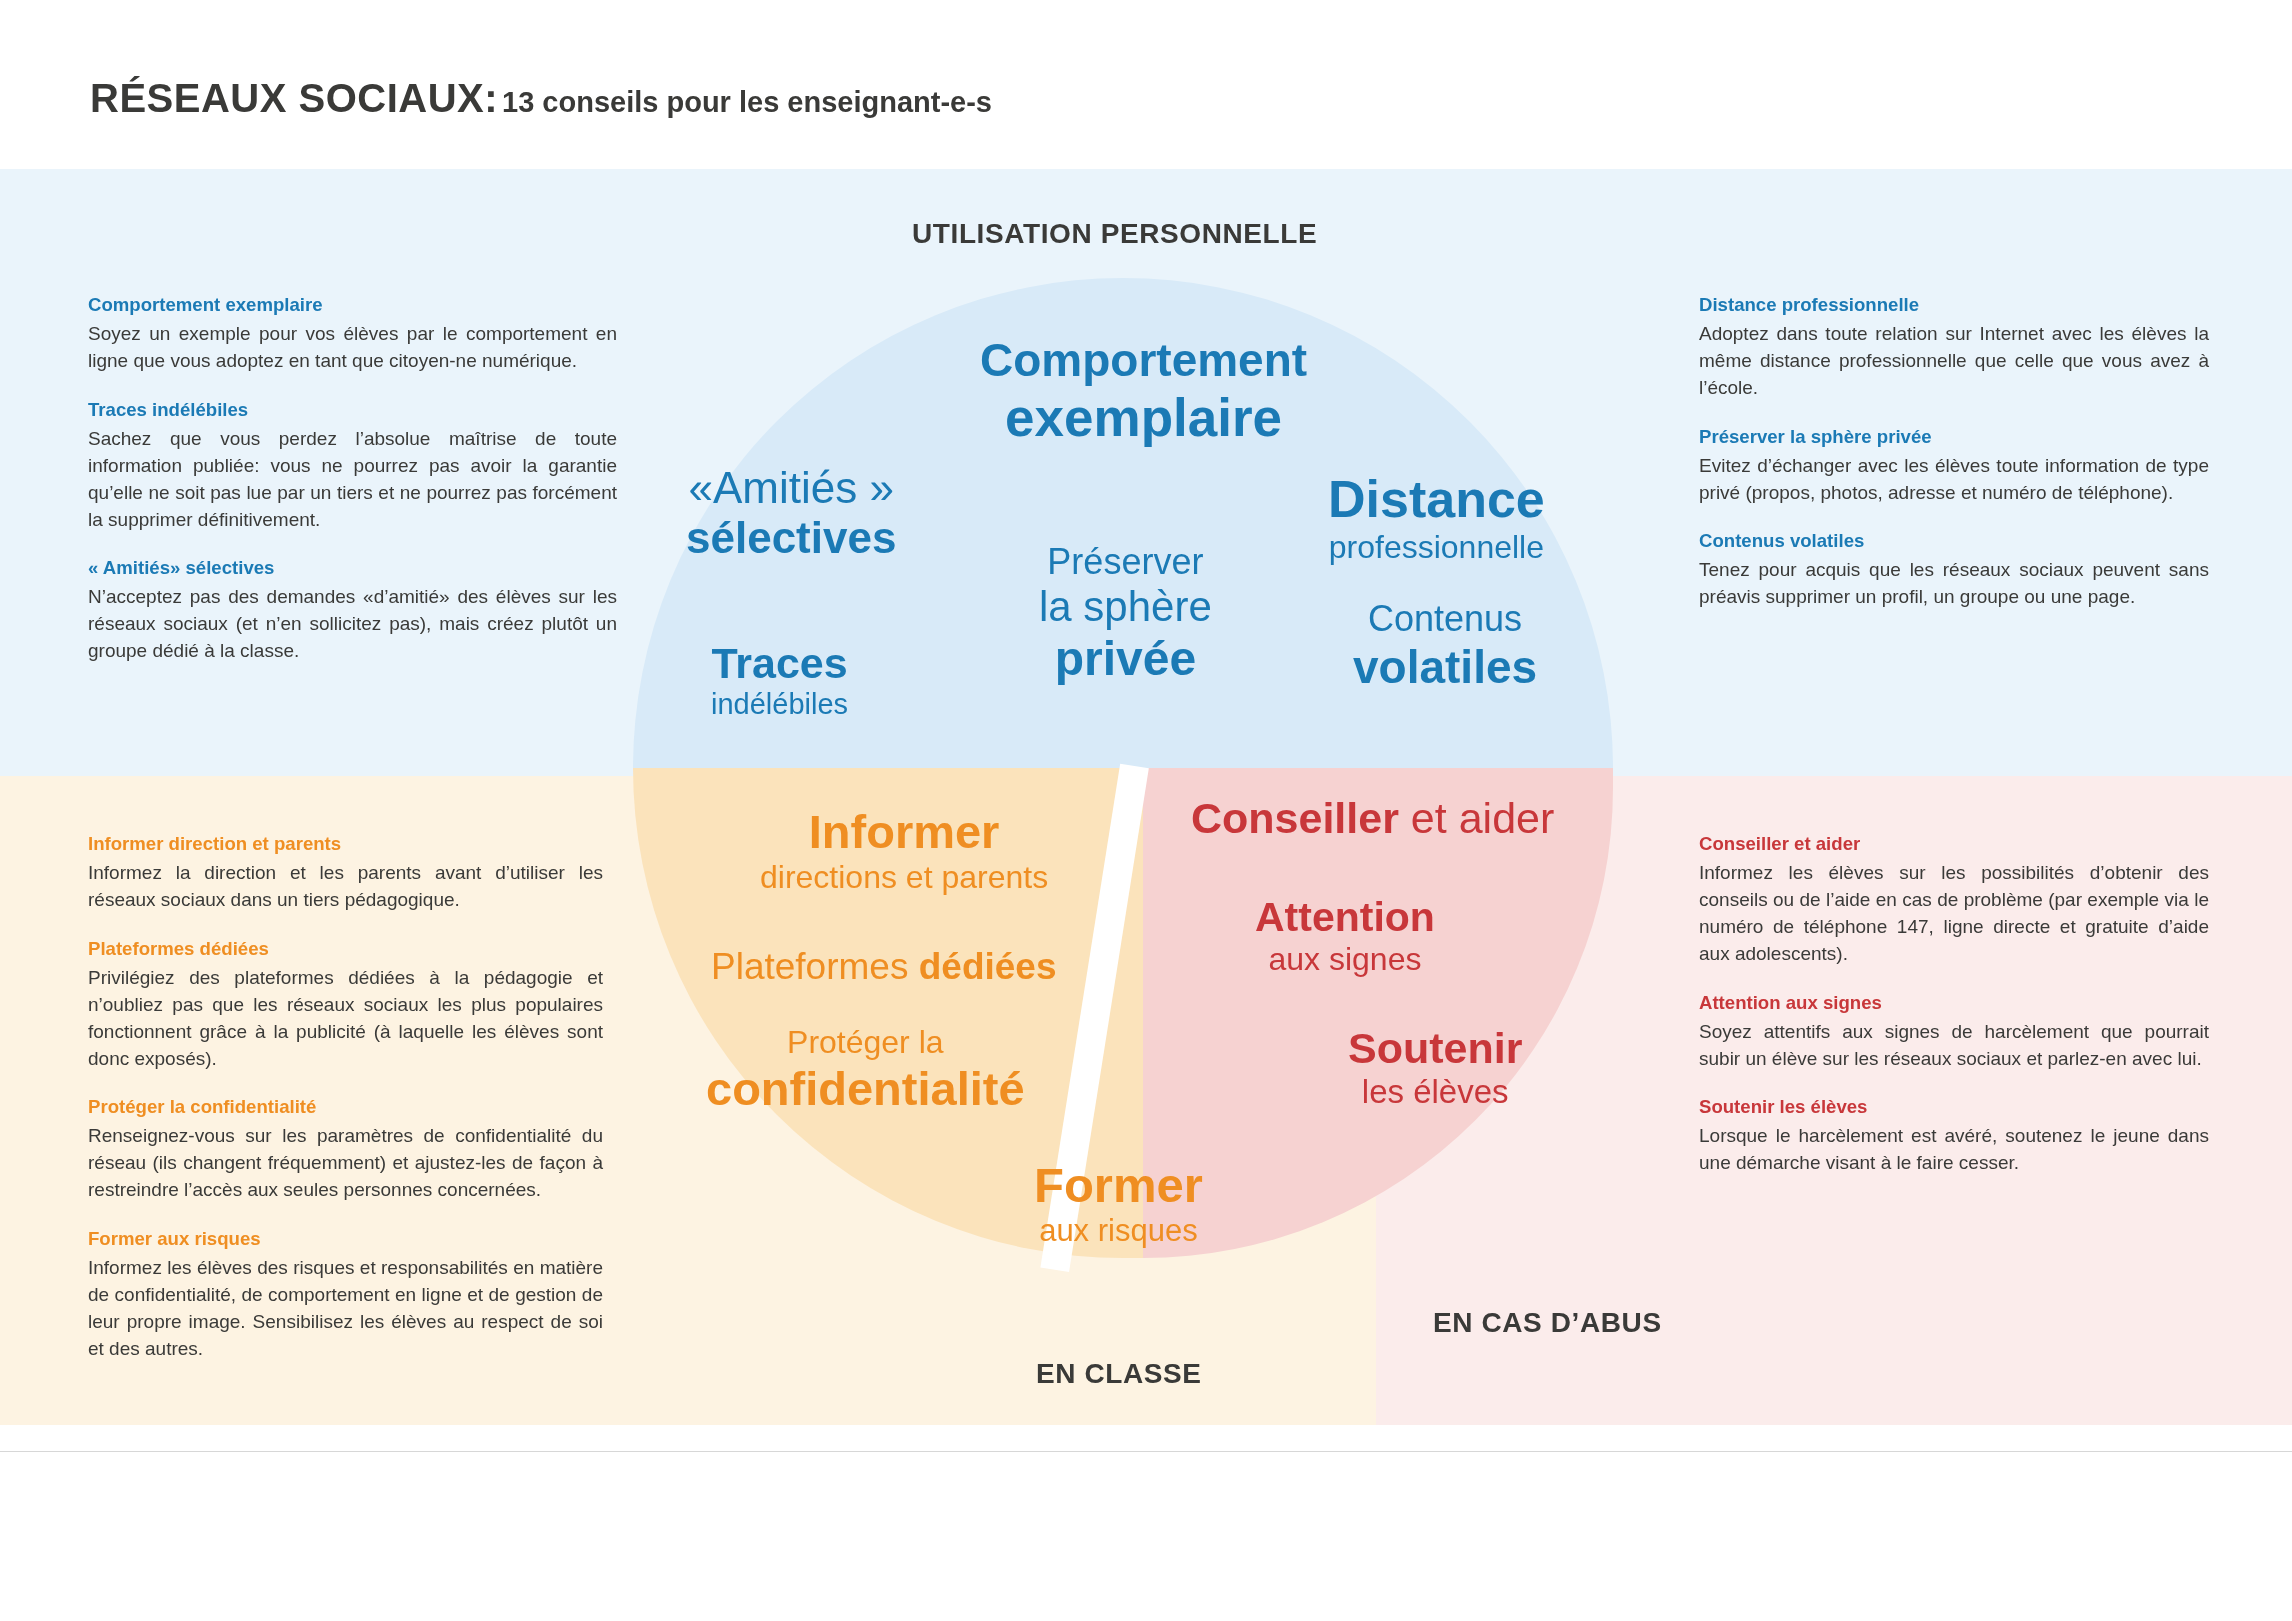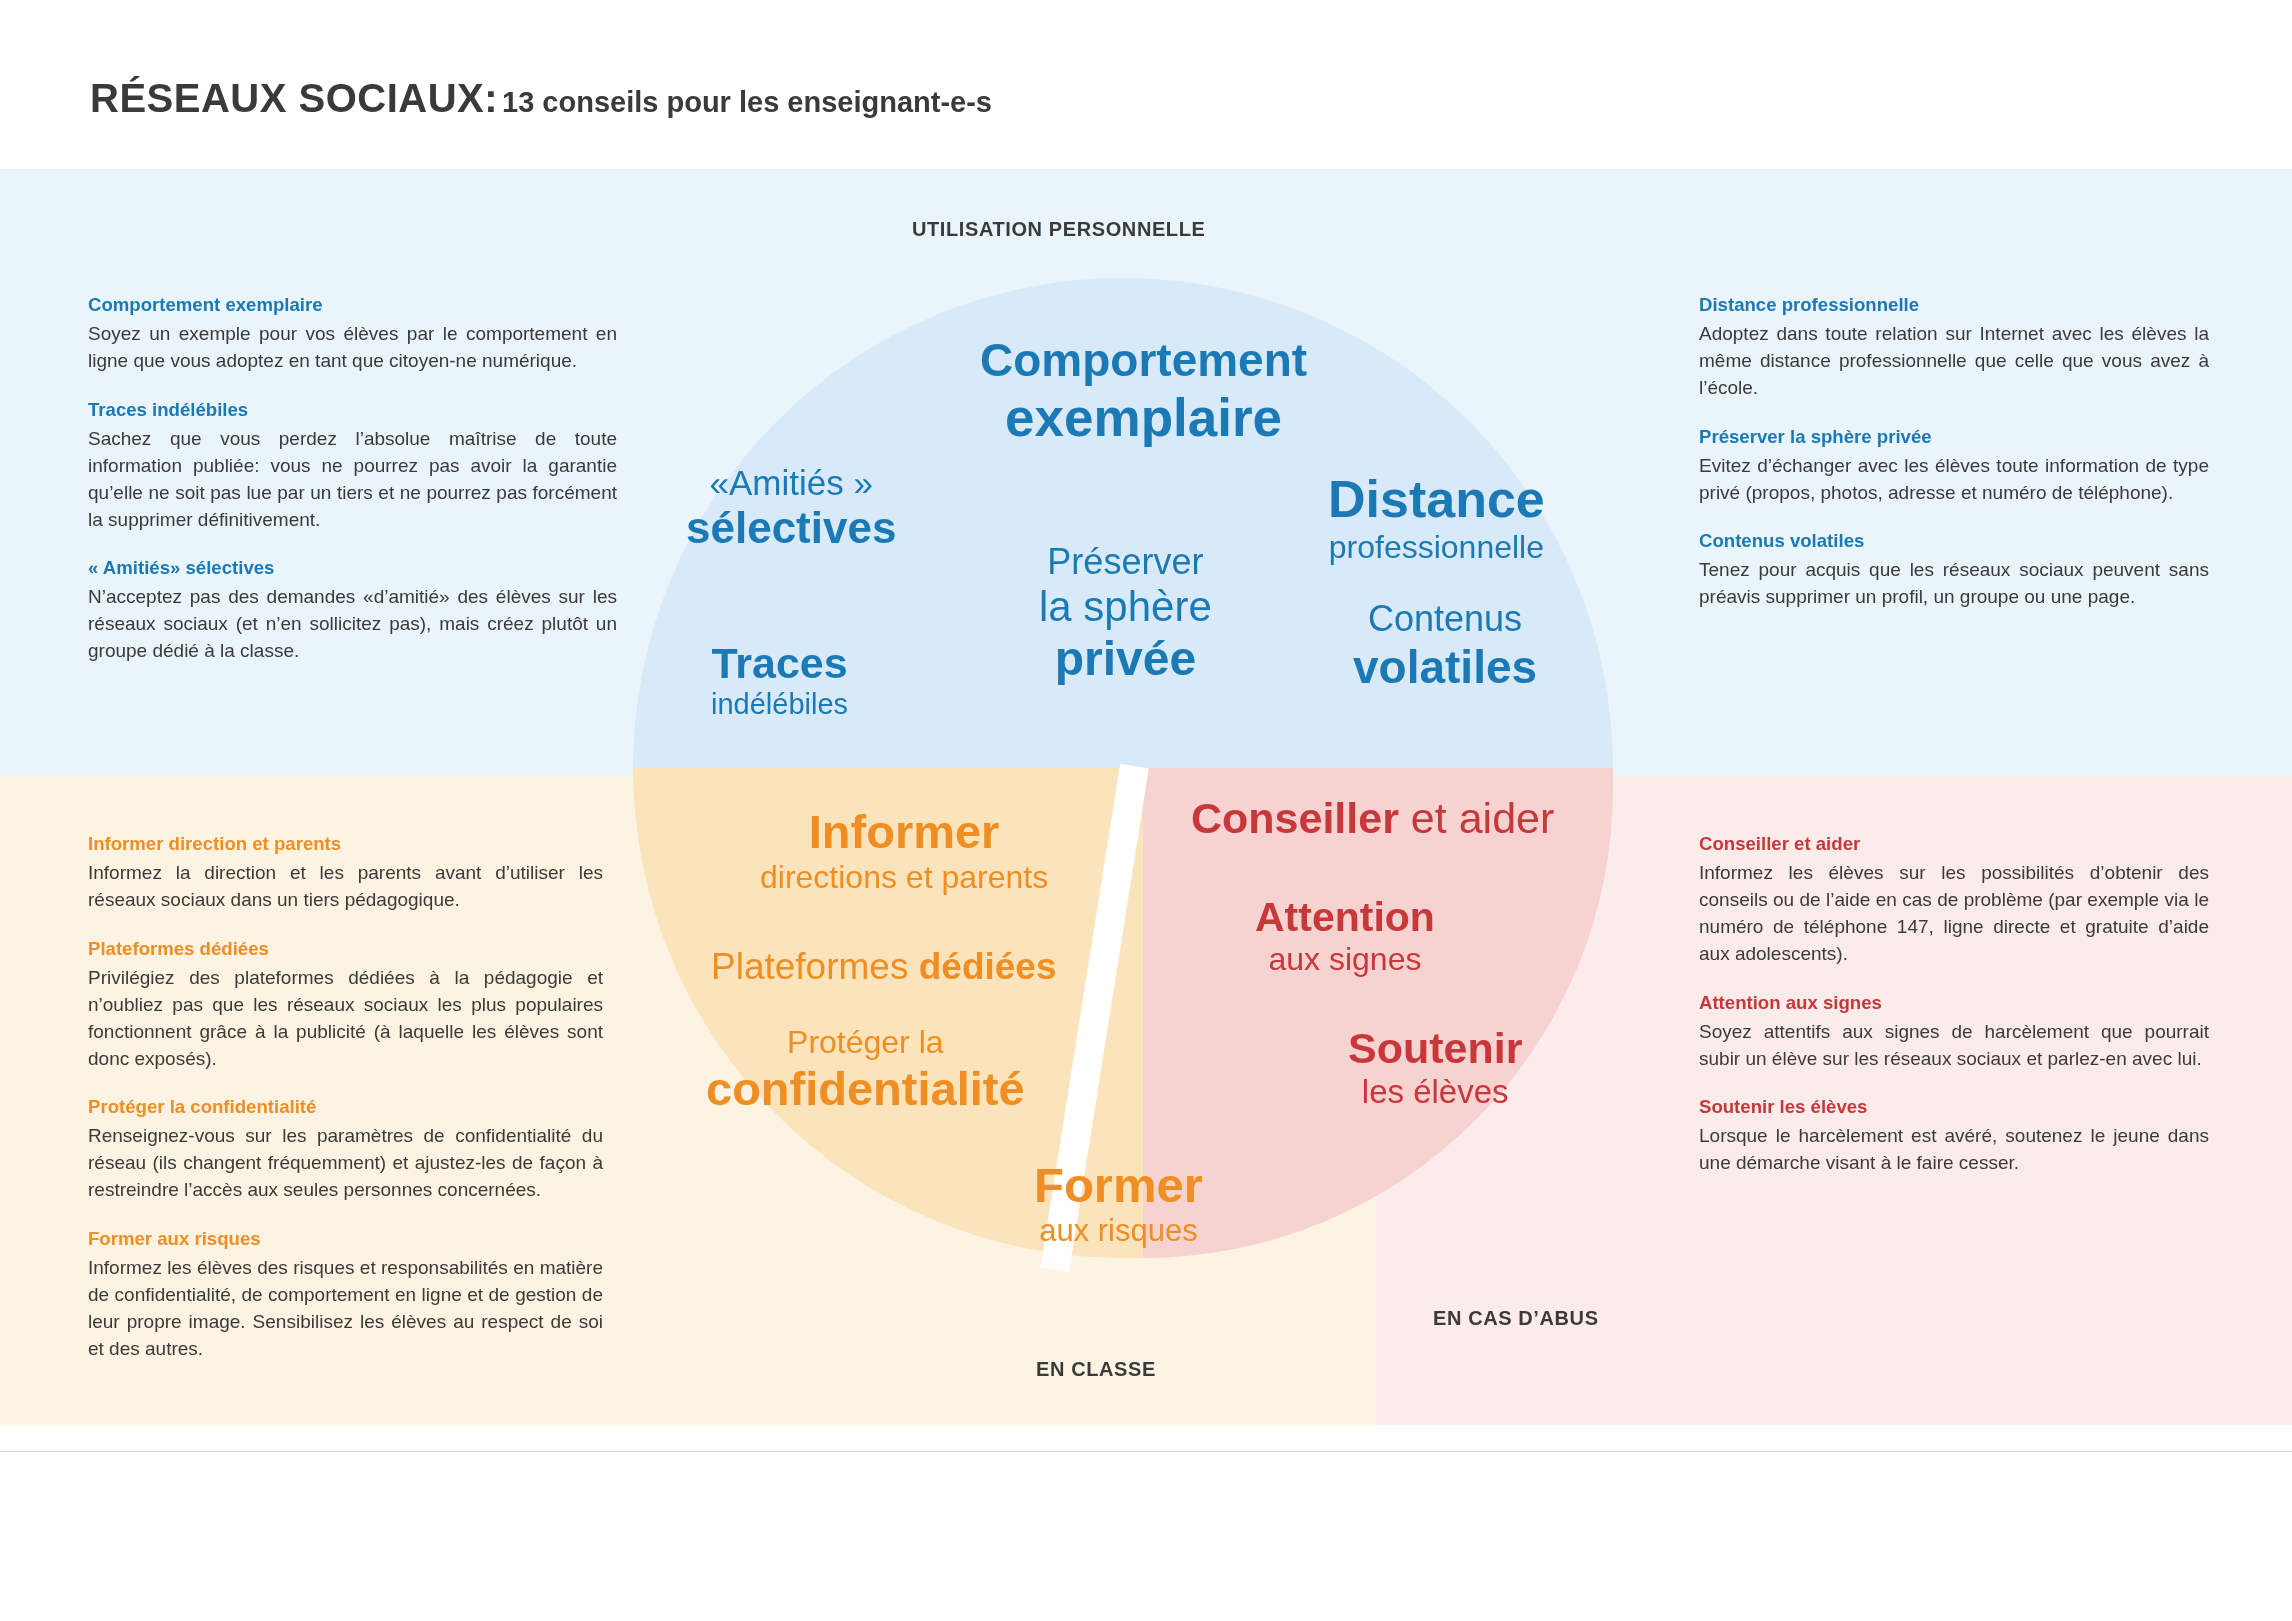--- a/index.html
+++ b/index.html
@@ -75,42 +75,42 @@
     position: absolute; left: 487px; top: 488px;
     width: 29px; height: 510px;
     background: #ffffff;
     transform: rotate(9deg);
     transform-origin: top center;
   }
 
   
   .section-label {
     position: absolute;
-    font-size: 20px; font-weight: bold; color: #3a3a38;
+    font-size: 28px; font-weight: bold; color: #3a3a38;
     letter-spacing: 0.6px;
     white-space: nowrap;
   }
   #label-personnelle { left: 912px; top: 218px; }
   #label-classe      { left: 1036px; top: 1358px; }
   #label-abus        { left: 1433px; top: 1307px; }
 
   
   .cloud { position: absolute; white-space: nowrap; }
   .cw-blue-b   { color: #1b7ab5; font-weight: bold; }
   .cw-blue-n   { color: #1b7ab5; font-weight: normal; }
   .cw-orange-b { color: #ef8e22; font-weight: bold; }
   .cw-orange-n { color: #ef8e22; font-weight: normal; }
   .cw-red-b    { color: #c8373a; font-weight: bold; }
   .cw-red-n    { color: #c8373a; font-weight: normal; }
 
   #cl-comportement { left: 980px; top: 333px; font-size: 46px; text-align: center; }
   #cl-comportement .l2 { font-size: 53px; }
 
   #cl-amities { left: 686px; top: 463px; text-align: center; }
-  #cl-amities .l1 { font-size: 35px; }
+  #cl-amities .l1 { font-size: 44px; }
   #cl-amities .l2 { font-size: 44px; }
 
   #cl-preserver { left: 1039px; top: 541px; text-align: center; }
   #cl-preserver .l1 { font-size: 36px; }
   #cl-preserver .l2 { font-size: 42px; }
   #cl-preserver .l3 { font-size: 48px; }
 
   #cl-distance { left: 1328px; top: 469px; text-align: center; }
   #cl-distance .l1 { font-size: 52px; }
   #cl-distance .l2 { font-size: 32px; }

